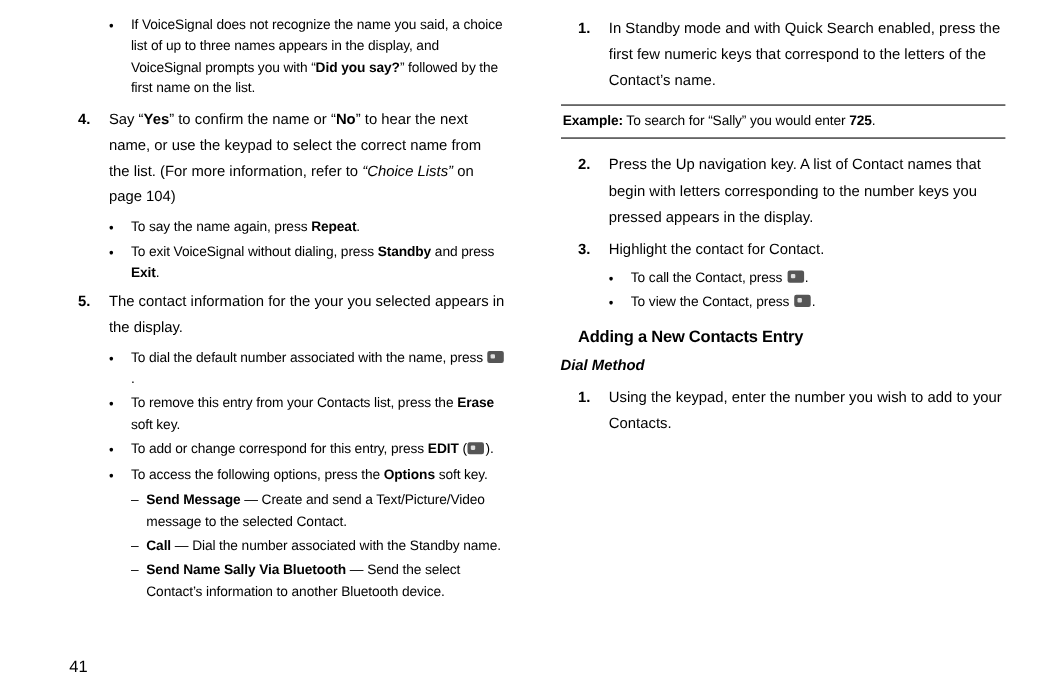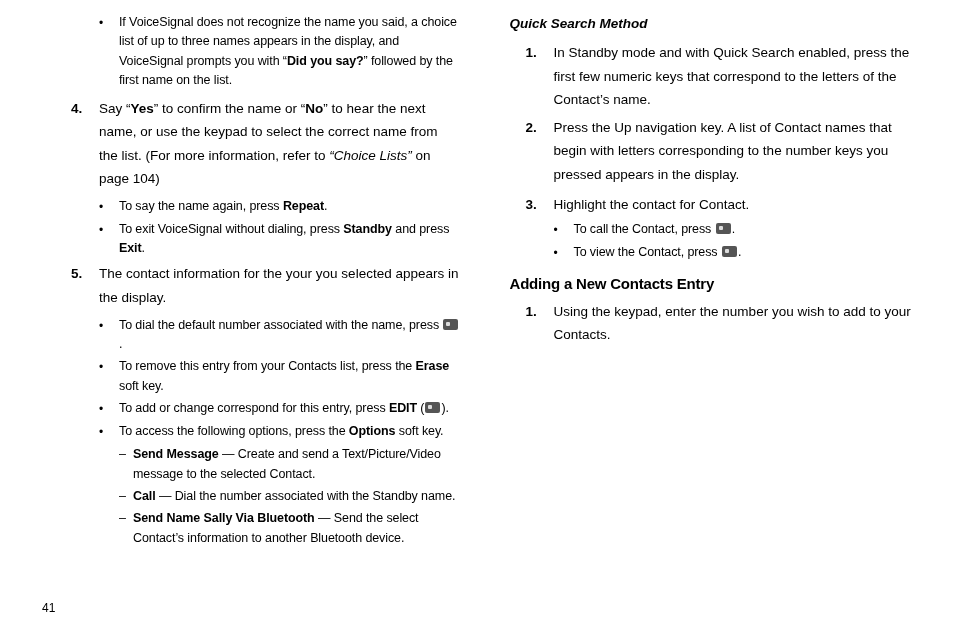--- a/index.html
+++ b/index.html
@@ -19,23 +19,23 @@
     display: flex;
     gap: 50px;
     position: relative;
   }
   .col {
     flex: 1;
     min-width: 0;
   }
   .page-number {
     position: absolute;
-    left: 42px;
+    left: 63px;
     bottom: 18px;
-    font-size: 12px;
+    font-size: 15px;
   }
   .condensed {
     font-stretch: condensed;
     letter-spacing: -0.1px;
     font-size: 12.5px;
   }
   .ol { list-style: none; margin: 0; padding: 0; }
   .ol > li { display: flex; margin-top: 4px; }
   .ol .num {
     width: 28px;
@@ -57,21 +57,21 @@
   .dash-list { list-style: none; margin: 0; padding: 0; margin-left: 26px; }
   .dash-list > li { display: flex; margin-top: 3px; }
   .dash-list .dash { width: 14px; flex: 0 0 14px; }
   .dash-list .txt { flex: 1; }
   .bold { font-weight: bold; }
   .italic { font-style: italic; }
   .h1 {
     font-family: Arial, Helvetica, sans-serif;
     font-weight: 900;
     font-size: 15px;
-    margin: 10px 0 4px;
+    margin: 10px 16px 4px;
     letter-spacing: -0.2px;
   }
   .h2 {
     font-style: italic;
     font-weight: bold;
     font-size: 13.5px;
     margin: 4px 0 6px;
   }
   .example-box {
     border-top: 1px solid #000;
@@ -192,30 +192,32 @@
       <li>
         <span class="dash">–</span>
         <span class="txt">
           <span class="bold">Send Name Sally Via Bluetooth</span><span> — Send the select Contact’s information to another Bluetooth device.</span>
         </span>
       </li>
     </ul>
   </div>
 
   <div class="col">
-    <div class="h2">Quick Search Method</div>
 
 
     <ol class="ol body-text" style="margin-left:16px;">
       <li>
         <span class="num">1.</span>
         <span class="txt">In Standby mode and with Quick Search enabled, press the first few numeric keys that correspond to the letters of the Contact’s name.</span>
       </li>
     </ol>
 
+    <div class="example-box condensed">
+      <span class="bold">Example:</span><span> To search for “Sally” you would enter </span><span class="bold">725</span><span>.</span>
+    </div>
 
     <ol class="ol body-text" style="margin-left:16px;">
       <li>
         <span class="num">2.</span>
         <span class="txt">Press the Up navigation key. A list of Contact names that begin with letters corresponding to the number keys you pressed appears in the display.</span>
       </li>
       <li style="margin-top:6px;">
         <span class="num">3.</span>
         <span class="txt">Highlight the contact for Contact.</span>
       </li>
@@ -231,20 +233,21 @@
       <li>
         <span class="dot">•</span>
         <span class="txt">
           <span>To view the Contact, press </span><span class="icon-key"></span><span>.</span>
         </span>
       </li>
     </ul>
 
     <div class="h1">Adding a New Contacts Entry</div>
 
+    <div class="h2">Dial Method</div>
 
     <ol class="ol body-text" style="margin-left:16px;">
       <li>
         <span class="num">1.</span>
         <span class="txt">Using the keypad, enter the number you wish to add to your Contacts.</span>
       </li>
     </ol>
   </div>
 
   <div class="page-number">41</div>

